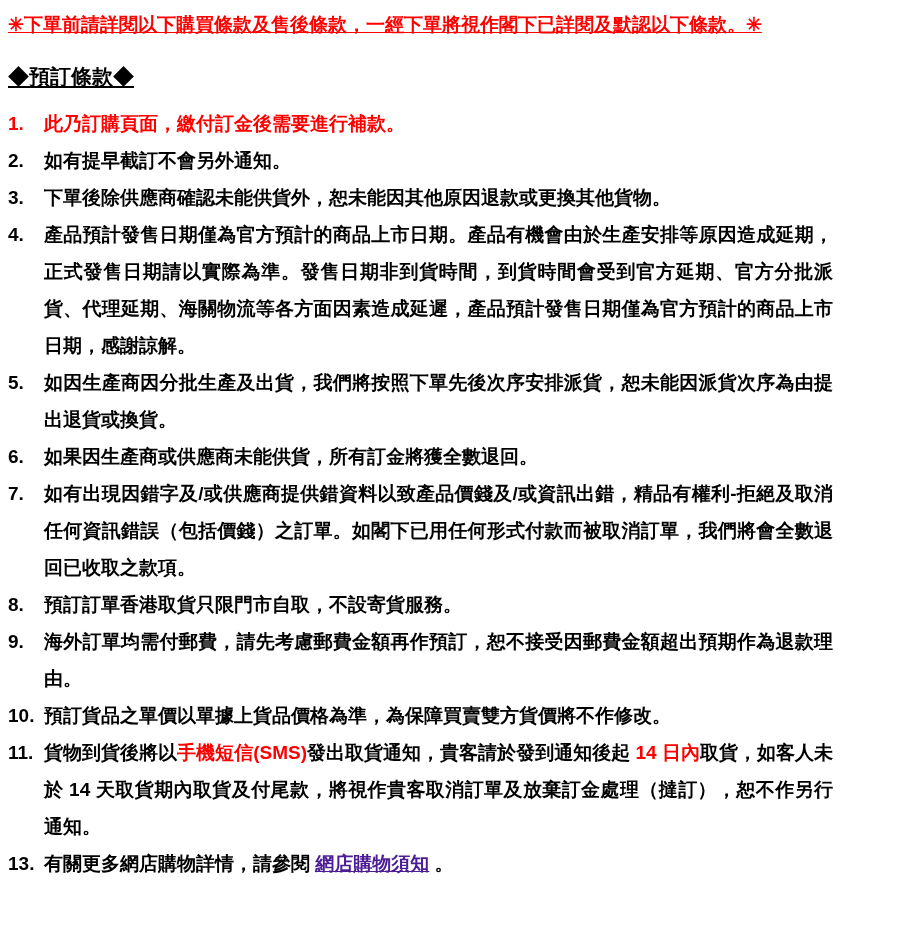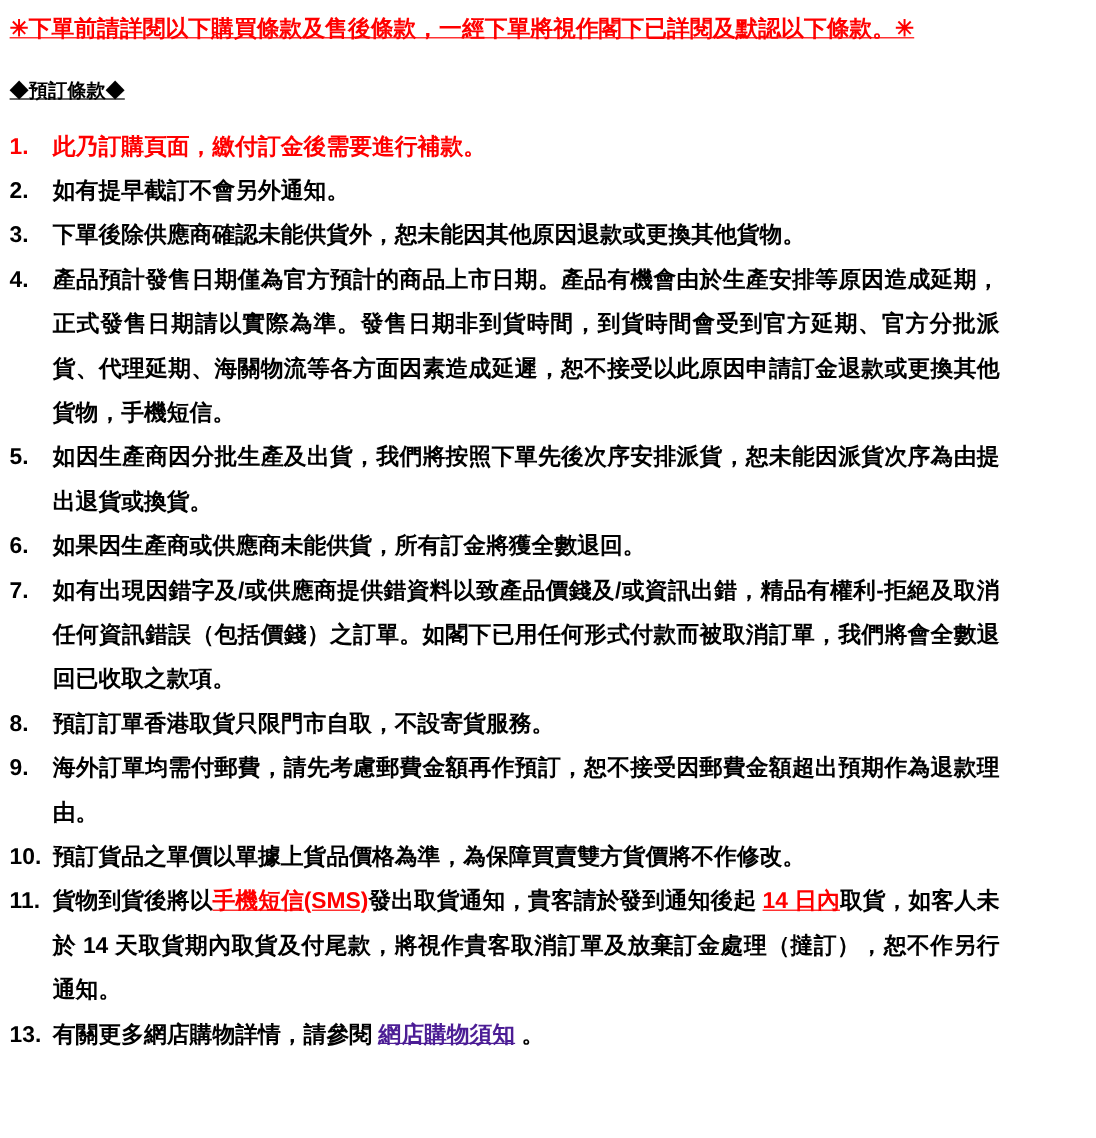--- a/index.html
+++ b/index.html
@@ -19,21 +19,21 @@
   .page {
     padding: 6px 8px 12px 8px;
     width: 841px;
   }
   .notice {
     color: #ff0000;
     text-decoration: underline;
   }
   .section-title {
     margin: 15px 0 0 0;
-    font-size: 16px;
+    font-size: 21px;
     line-height: 37px;
     font-weight: 700;
     text-decoration: underline;
     display: inline-block;
   }
   .terms-list {
     margin-top: 9px;
   }
   .item {
     display: flex;
@@ -46,21 +46,20 @@
   .item .txt {
     flex: 1 1 auto;
     text-align: justify;
   }
   .item.red-item .num,
   .item.red-item .txt {
     color: #ff0000;
   }
   .red-em {
     color: #ff0000;
-    text-decoration: underline;
   }
   .blue-link {
     color: #4c1d95;
     text-decoration: underline;
     cursor: pointer;
   }
 </style>
 </head>
 <body>
 
@@ -84,21 +83,21 @@
       <span class="txt">如有提早截訂不會另外通知。</span>
     </div>
 
     <div class="item">
       <span class="num">3.</span>
       <span class="txt">下單後除供應商確認未能供貨外，恕未能因其他原因退款或更換其他貨物。</span>
     </div>
 
     <div class="item">
       <span class="num">4.</span>
-      <span class="txt">產品預計發售日期僅為官方預計的商品上市日期。產品有機會由於生產安排等原因造成延期，正式發售日期請以實際為準。發售日期非到貨時間，到貨時間會受到官方延期、官方分批派貨、代理延期、海關物流等各方面因素造成延遲，恕不接受以此原因申請訂金退款或更換其他貨物，手機短信。</span>
+      <span class="txt">產品預計發售日期僅為官方預計的商品上市日期。產品有機會由於生產安排等原因造成延期，正式發售日期請以實際為準。發售日期非到貨時間，到貨時間會受到官方延期、官方分批派貨、代理延期、海關物流等各方面因素造成延遲，產品預計發售日期僅為官方預計的商品上市日期，感謝諒解。</span>
     </div>
 
     <div class="item">
       <span class="num">5.</span>
       <span class="txt">如因生產商因分批生產及出貨，我們將按照下單先後次序安排派貨，恕未能因派貨次序為由提出退貨或換貨。</span>
     </div>
 
     <div class="item">
       <span class="num">6.</span>
       <span class="txt">如果因生產商或供應商未能供貨，所有訂金將獲全數退回。</span>

